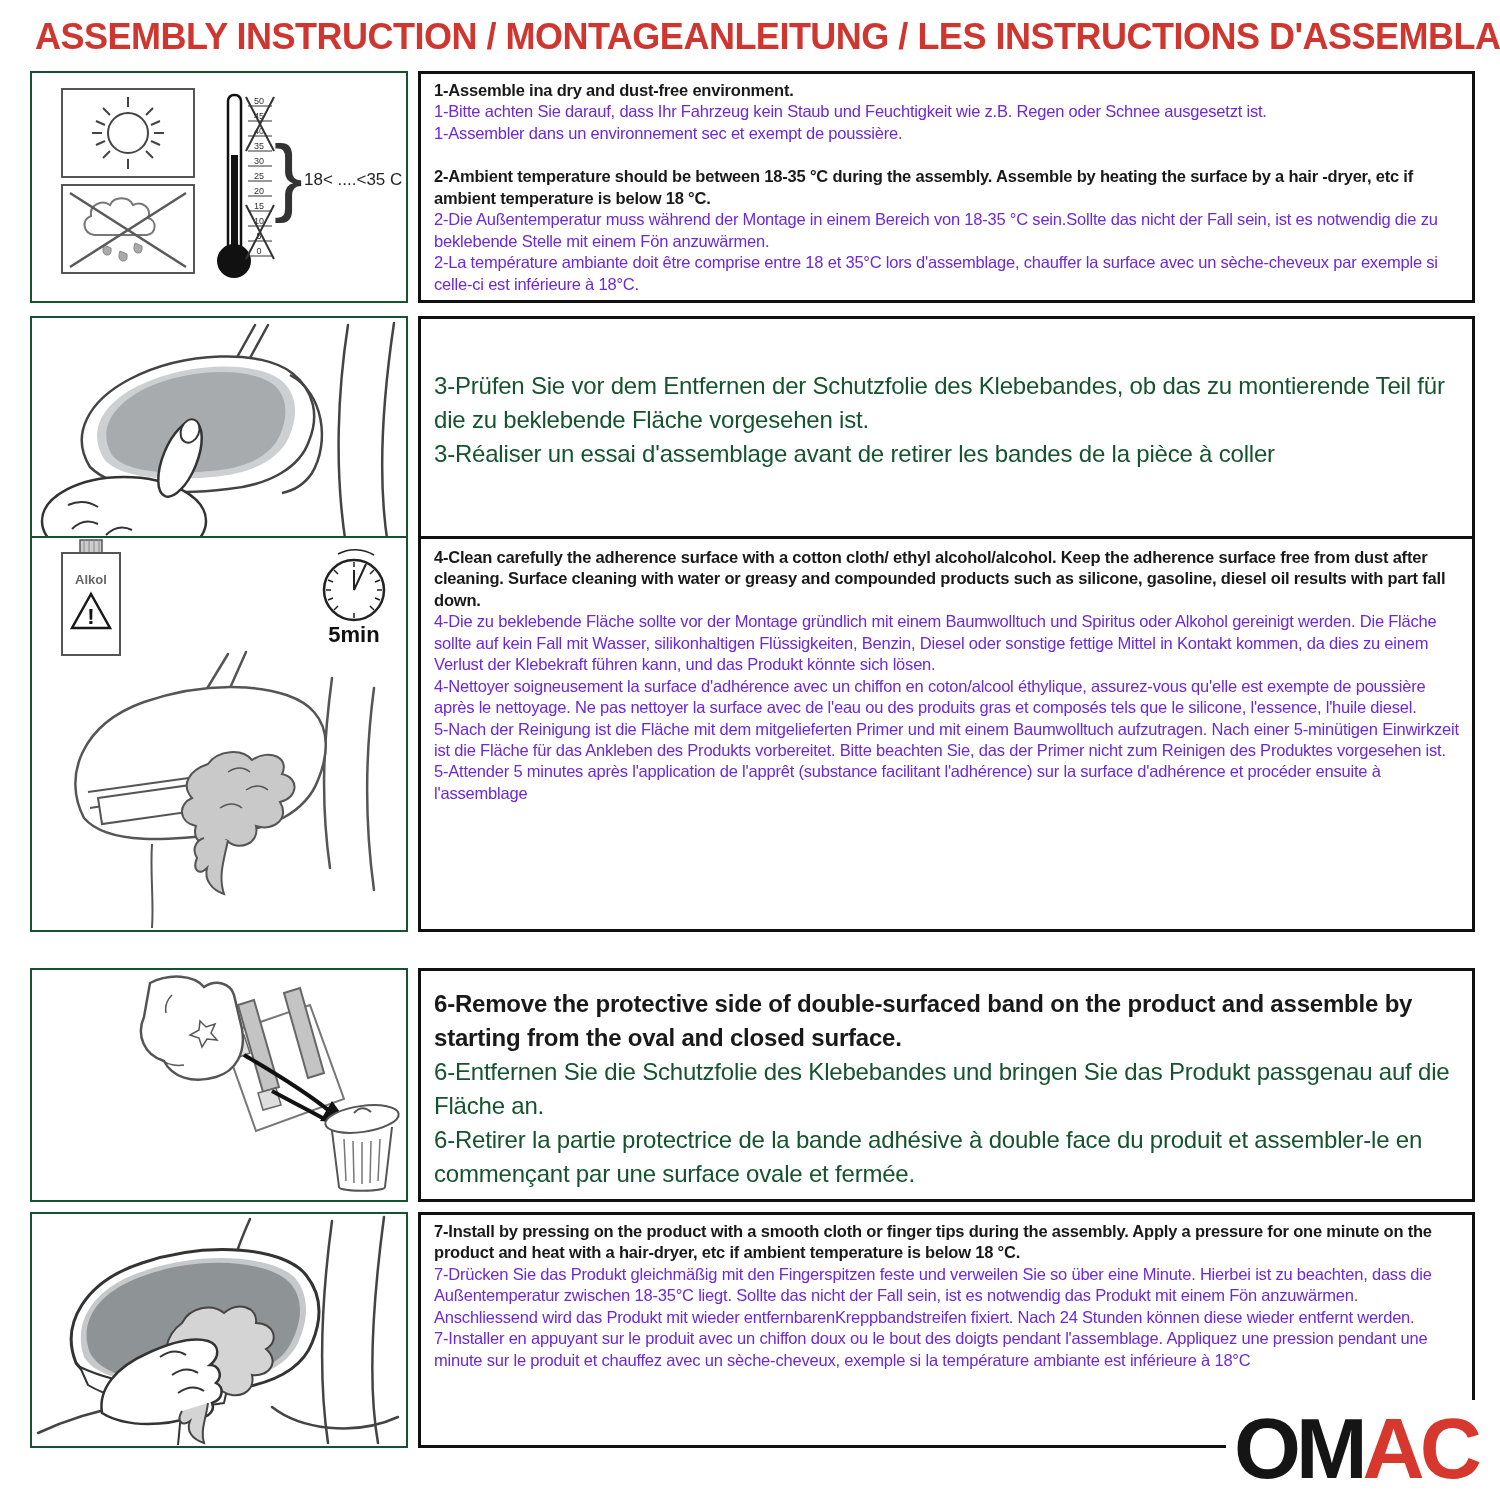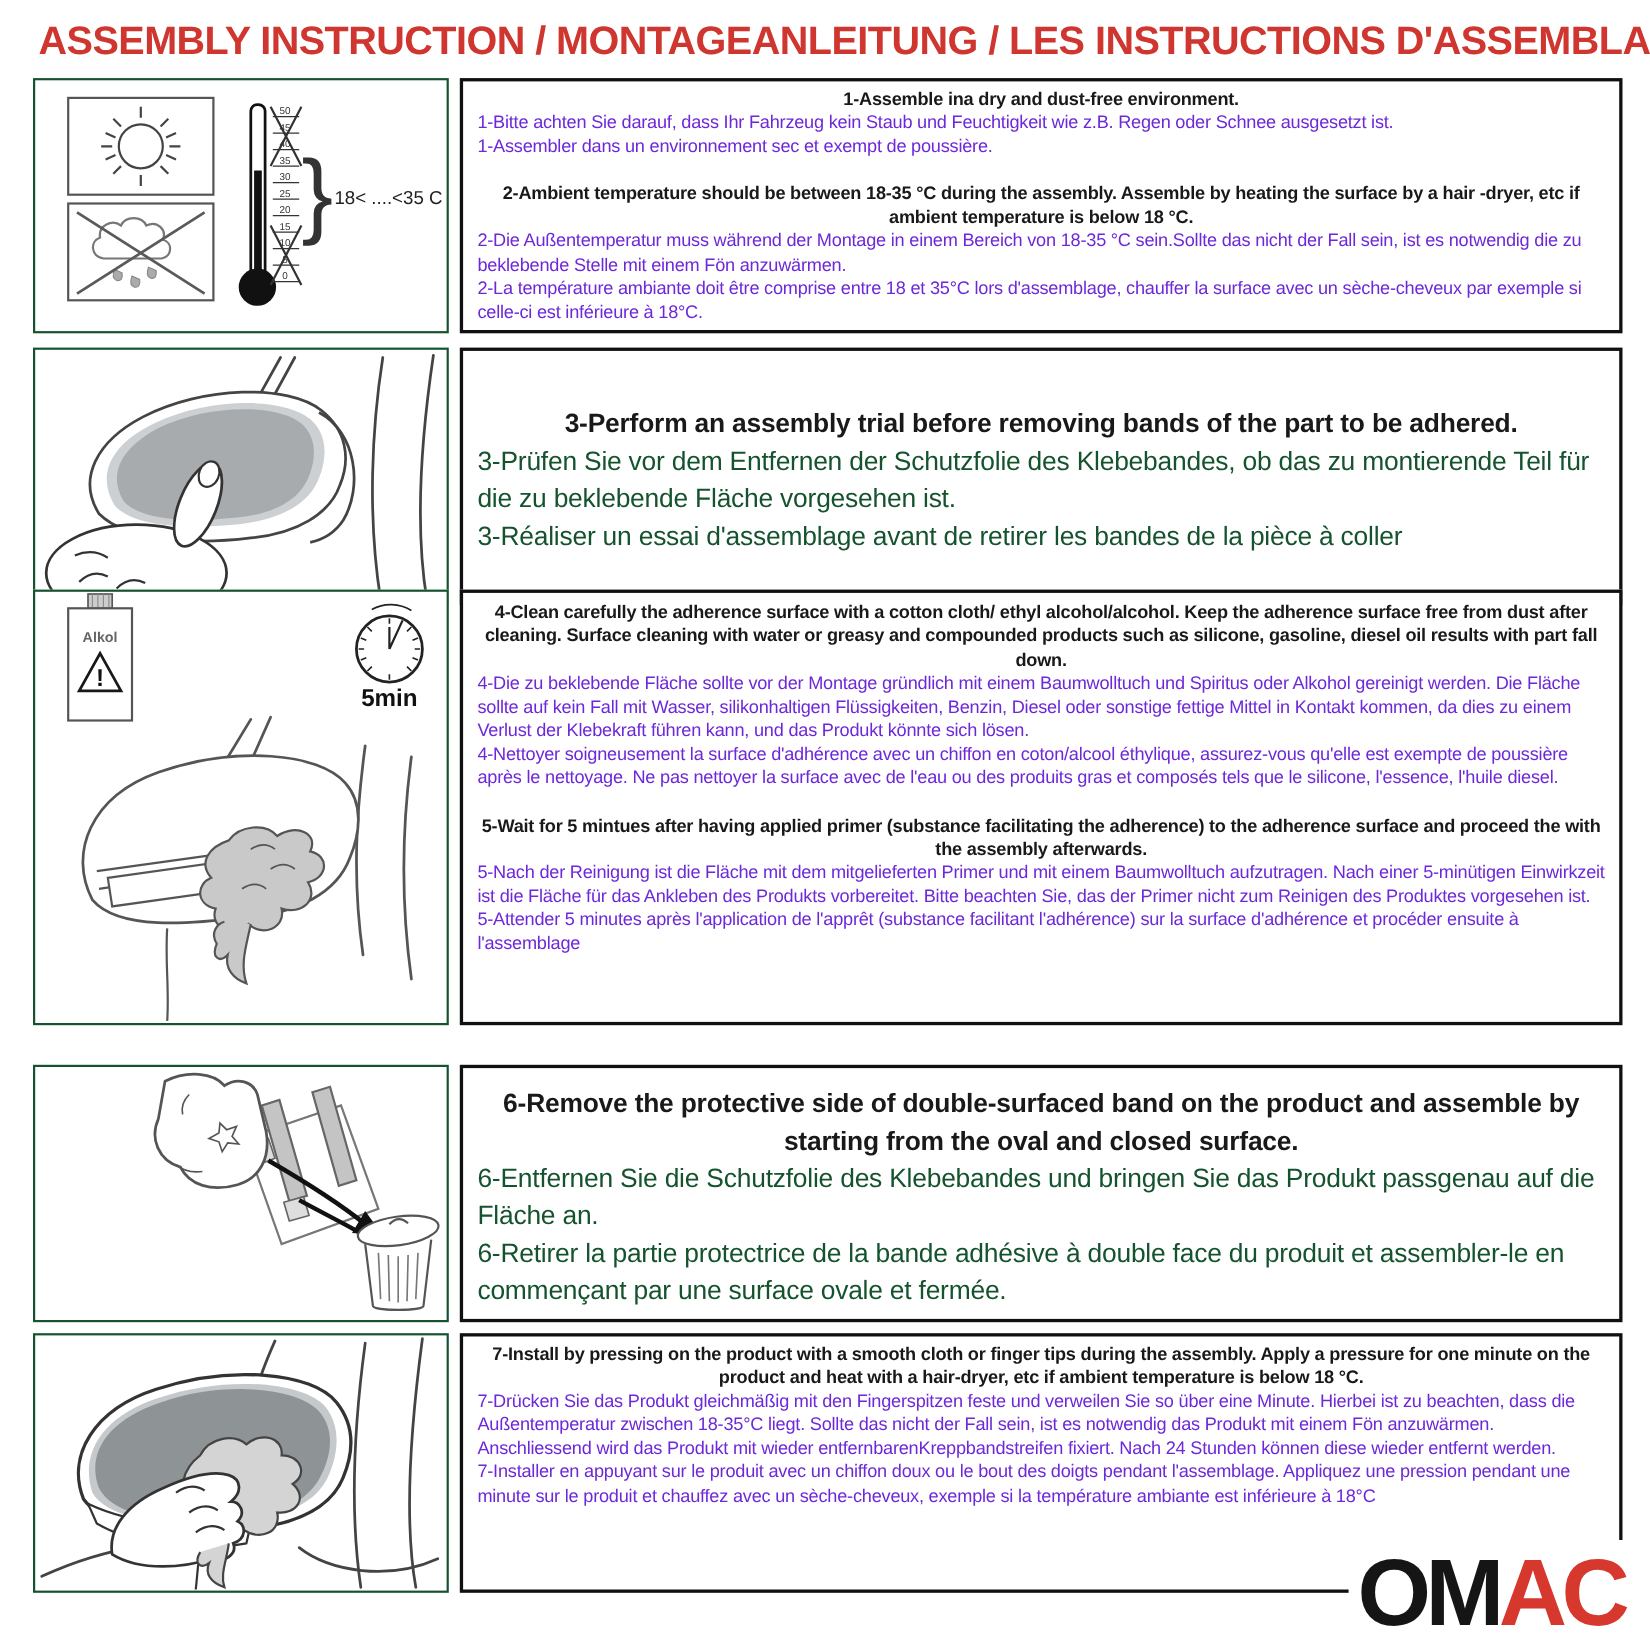--- a/index.html
+++ b/index.html
@@ -8,21 +8,21 @@
   .title{position:absolute;left:35px;top:16px;font-size:36px;font-weight:bold;
          letter-spacing:-0.5px;color:#cf362f;white-space:nowrap;}
   .illus-box{position:absolute;left:30px;width:378px;border:2px solid #14532d;
              background:#fff;box-sizing:border-box;}
   .illus-box svg{display:block;width:100%;height:100%;}
   .text-box{position:absolute;left:418px;width:1057px;border:3px solid #101010;
             background:#fff;box-sizing:border-box;padding:6px 13px;overflow:hidden;}
   .text-box p{margin:0;}
   .t-sm p{font-size:16.5px;line-height:1.3;letter-spacing:-0.2px;color:#6d28d9;}
   .t-lg p{font-size:24px;line-height:1.42;letter-spacing:-0.2px;color:#14532d;}
-  .text-box p.b{font-weight:bold;color:#191919;text-align:center;}
+  .text-box p.b{font-weight:bold;color:#191919;}
   .gap{margin-top:22px !important;}
   .r1{top:71px;height:232px;}
   .r2{top:316px;height:234px;}
   .r3{top:536px;height:396px;}
   .r4{top:968px;height:234px;}
   .r5{top:1212px;height:236px;}
   .pt2{padding-top:50px;}
   .pt4{padding-top:16px;}
   .pt5{}
   .logo{position:absolute;left:1226px;top:1400px;width:274px;height:100px;background:#fff;
@@ -111,21 +111,20 @@
       <path d="M80,136 C66,112 78,88 112,70 C158,48 220,48 242,66 C256,78 256,98 248,116 C238,139 210,150 178,152 C140,156 94,154 80,136 Z" fill="#a7abae"></path>
       <g>
         <ellipse cx="92" cy="202" rx="82" ry="44" fill="#fff" stroke="#333" stroke-width="2.5"></ellipse>
         <ellipse cx="148" cy="140" rx="17" ry="40" fill="#fff" stroke="#333" stroke-width="2.5" transform="rotate(22 148 140)"></ellipse>
         <ellipse cx="158" cy="112" rx="9" ry="12" fill="#fff" stroke="#333" stroke-width="2" transform="rotate(22 158 112)"></ellipse>
         <path d="M40,210 q12,-12 26,-5 M74,216 q12,-12 26,-5 M36,186 q16,-7 30,2" fill="none" stroke="#333" stroke-width="2"></path>
       </g>
     </svg>
   </div>
   <div class="text-box t-lg pt2 r2">
-    <p class="b">3-Perform an assembly trial before removing bands of the part to be adhered.</p>
     <p>3-Prüfen Sie vor dem Entfernen der Schutzfolie des Klebebandes, ob das zu montierende Teil für die zu beklebende Fläche vorgesehen ist.</p>
     <p>3-Réaliser un essai d'assemblage avant de retirer les bandes de la pièce à coller</p>
   </div>
 
   <div class="illus-box r3">
     <svg viewBox="0 0 374 392">
       <g>
         <rect x="48" y="2" width="22" height="13" fill="#ccc" stroke="#555" stroke-width="1.5"></rect>
         <path d="M52,2 L52,15 M57,2 L57,15 M62,2 L62,15 M67,2 L67,15" stroke="#888" stroke-width="1"></path>
         <rect x="30" y="15" width="58" height="102" fill="#fff" stroke="#555" stroke-width="2"></rect>
@@ -156,21 +155,20 @@
       <path d="M120,306 C118,336 122,362 120,390" fill="none" stroke="#555" stroke-width="2"></path>
       <path d="M176,226 C186,212 210,210 220,222 C238,210 258,220 250,236 C268,240 266,260 248,264 C258,280 242,294 224,288 C228,306 206,314 194,302 C180,314 158,306 164,288 C146,284 146,266 160,260 C148,246 158,232 176,226 Z" fill="#c9c9c9" stroke="#555" stroke-width="2"></path>
       <path d="M196,302 C192,322 186,338 192,356 C180,352 172,342 175,330 C167,338 160,332 165,320 C159,310 165,302 172,300" fill="#c9c9c9" stroke="#555" stroke-width="2"></path>
       <path d="M196,234 q12,-8 22,0 M214,252 q12,-8 22,0 M188,270 q12,-8 22,0" fill="none" stroke="#555" stroke-width="1.5"></path>
     </svg>
   </div>
   <div class="text-box t-sm r3" style="padding-top:8px;">
     <p class="b">4-Clean carefully the adherence surface with a cotton cloth/ ethyl alcohol/alcohol. Keep the adherence surface free from dust after cleaning. Surface cleaning with water or greasy and compounded products such as silicone, gasoline, diesel oil results with part fall down.</p>
     <p>4-Die zu beklebende Fläche sollte vor der Montage gründlich mit einem Baumwolltuch und Spiritus oder Alkohol gereinigt werden. Die Fläche sollte auf kein Fall mit Wasser, silikonhaltigen Flüssigkeiten, Benzin, Diesel oder sonstige fettige Mittel in Kontakt kommen, da dies zu einem Verlust der Klebekraft führen kann, und das Produkt könnte sich lösen.</p>
     <p>4-Nettoyer soigneusement la surface d'adhérence avec un chiffon en coton/alcool éthylique, assurez-vous qu'elle est exempte de poussière après le nettoyage. Ne pas nettoyer la surface avec de l'eau ou des produits gras et composés tels que le silicone, l'essence, l'huile diesel.</p>
-    <p class="b gap">5-Wait for 5 mintues after having applied primer (substance facilitating the adherence) to the adherence surface and proceed the with the assembly afterwards.</p>
     <p>5-Nach der Reinigung ist die Fläche mit dem mitgelieferten Primer und mit einem Baumwolltuch aufzutragen. Nach einer 5-minütigen Einwirkzeit ist die Fläche für das Ankleben des Produkts vorbereitet. Bitte beachten Sie, das der Primer nicht zum Reinigen des Produktes vorgesehen ist.</p>
     <p>5-Attender 5 minutes après l'application de l'apprêt (substance facilitant l'adhérence) sur la surface d'adhérence et procéder ensuite à l'assemblage</p>
   </div>
 
   <div class="illus-box r4">
     <svg viewBox="0 0 374 228">
       <path d="M190,64 L278,34 L312,128 L224,160 Z" fill="#fff" stroke="#777" stroke-width="2"></path>
       <g>
         <path d="M206,34 L222,29 L247,116 L231,121 Z" fill="#c4c4c4" stroke="#666" stroke-width="2"></path>
         <path d="M252,22 L268,17 L292,102 L276,107 Z" fill="#c4c4c4" stroke="#666" stroke-width="2"></path>

